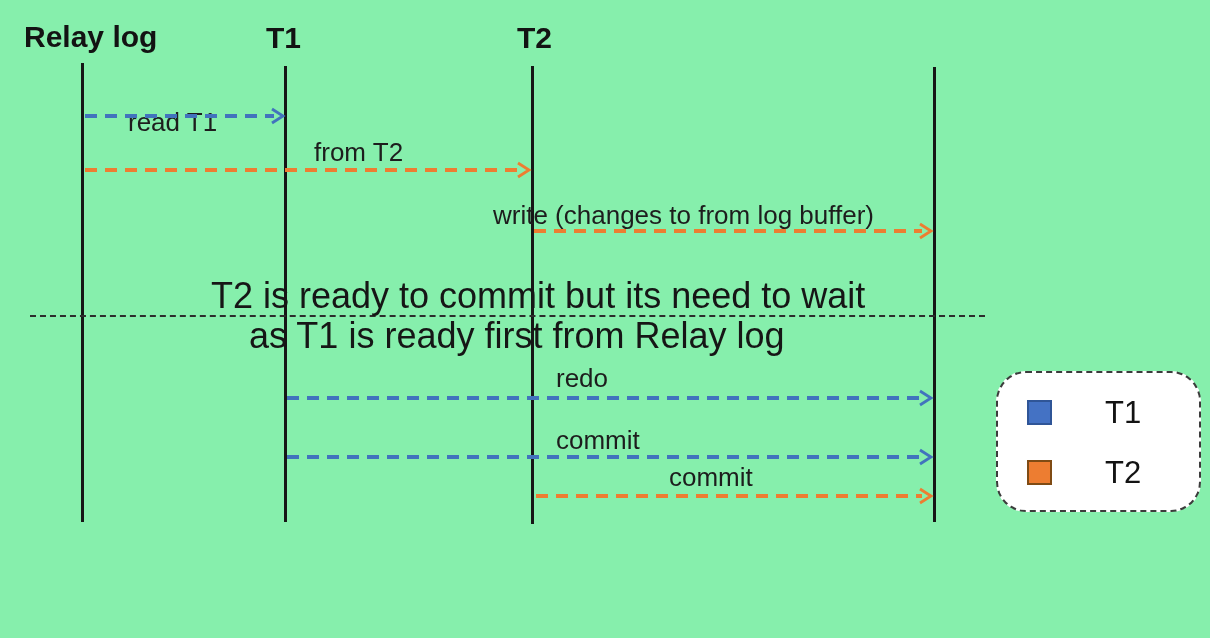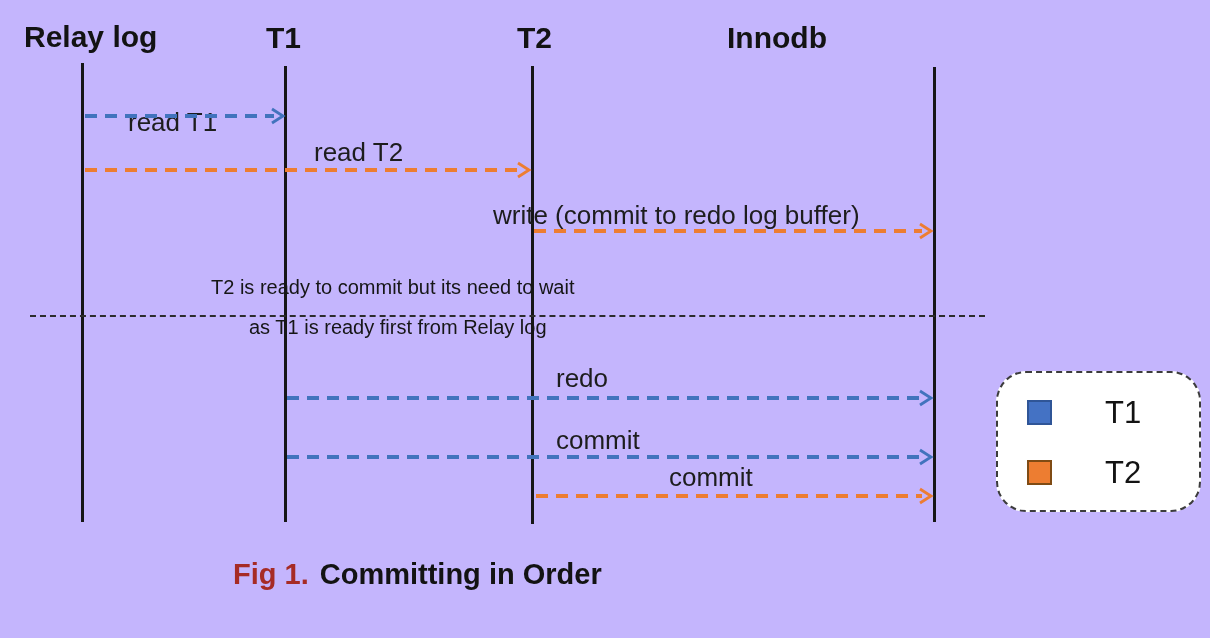--- a/index.html
+++ b/index.html
@@ -1,20 +1,20 @@
 <!DOCTYPE html>
 <html><head>
 <meta charset="utf-8">
 <style>
   html, body { margin: 0; padding: 0; background: #ffffff; }
   .canvas {
     position: relative;
     width: 1210px;
     height: 638px;
-    background: #c4b5fd;
+    background: #86efac;
     font-family: "Liberation Sans", sans-serif;
     overflow: hidden;
   }
   .hdr {
     position: absolute;
     font-size: 30px;
     font-weight: 700;
     color: #131313;
     white-space: nowrap;
     line-height: 1.1;
@@ -40,21 +40,21 @@
     background: repeating-linear-gradient(90deg, #ED7D31 0 12px, transparent 12px 20px);
   }
   .arrow .head { position: absolute; right: -4px; top: -7px; }
   .divider {
     position: absolute;
     border-top: 2px dashed #2c2c2c;
     height: 0;
   }
   .note-line {
     position: absolute;
-    font-size: 20px;
+    font-size: 36px;
     color: #161616;
     white-space: nowrap;
     line-height: 1.1;
   }
   .legend {
     position: absolute;
     border: 2px dashed #3c3c3c;
     border-radius: 30px;
     background: #ffffff;
   }
@@ -79,44 +79,43 @@
   .caption .fig-prefix { color: #A62B25; margin-right: 11px; }
 </style>
 </head>
 <body>
 
 <div class="canvas">
 
   <div class="hdr" style="left:24px; top:20px;">Relay log</div>
   <div class="hdr" style="left:266px; top:21px;">T1</div>
   <div class="hdr" style="left:517px; top:21px;">T2</div>
-  <div class="hdr" style="left:727px; top:21px;">Innodb</div>
 
   <div class="lifeline" style="left:81px; top:63px; height:459px;"></div>
   <div class="lifeline" style="left:284px; top:66px; height:456px;"></div>
   <div class="lifeline" style="left:531px; top:66px; height:458px;"></div>
   <div class="lifeline" style="left:933px; top:67px; height:455px;"></div>
 
   <div class="msg" style="left:128px; top:84px;margin-top:24px;">read T1</div>
   <div class="arrow blue" style="left:85px; top:114px; width:197px;">
     <div class="dash"></div>
     <svg class="head" width="16" height="18" viewBox="0 0 16 18">
       <path d="M2 2 L13 9 L2 16" fill="none" stroke="#4173bd" stroke-width="2.8"></path>
     </svg>
   </div>
 
-  <div class="msg" style="left:314px; top:138px;">read T2</div>
+  <div class="msg" style="left:314px; top:138px;">from T2</div>
   <div class="arrow orange" style="left:85px; top:168px; width:443px;">
     <div class="dash"></div>
     <svg class="head" width="16" height="18" viewBox="0 0 16 18">
       <path d="M2 2 L13 9 L2 16" fill="none" stroke="#ED7D31" stroke-width="2.8"></path>
     </svg>
   </div>
 
-  <div class="msg" style="left:493px; top:201px;">write (commit to redo log buffer)</div>
+  <div class="msg" style="left:493px; top:201px;">write (changes to from log buffer)</div>
   <div class="arrow orange" style="left:534px; top:229px; width:396px;">
     <div class="dash"></div>
     <svg class="head" width="16" height="18" viewBox="0 0 16 18">
       <path d="M2 2 L13 9 L2 16" fill="none" stroke="#ED7D31" stroke-width="2.8"></path>
     </svg>
   </div>
 
   <div class="divider" style="left:30px; top:315px; width:955px;"></div>
   <div class="note-line" style="left:211px; top:276px;">T2 is ready to commit but its need to wait</div>
   <div class="note-line" style="left:249px; top:316px;">as T1 is ready first from Relay log</div>
@@ -145,17 +144,14 @@
     </svg>
   </div>
 
   <div class="legend" style="left:996px; top:371px; width:201px; height:137px;">
     <div class="swatch sq-blue" style="left:29px; top:27px;"></div>
     <div class="legend-label" style="left:107px; top:24px;">T1</div>
     <div class="swatch sq-orange" style="left:29px; top:87px;"></div>
     <div class="legend-label" style="left:107px; top:84px;">T2</div>
   </div>
 
-  <div class="caption" style="left:233px; top:559px;">
-    <span class="fig-prefix">Fig 1.</span><span>Committing in Order</span>
-  </div>
 
 </div>
 
 </body></html>

